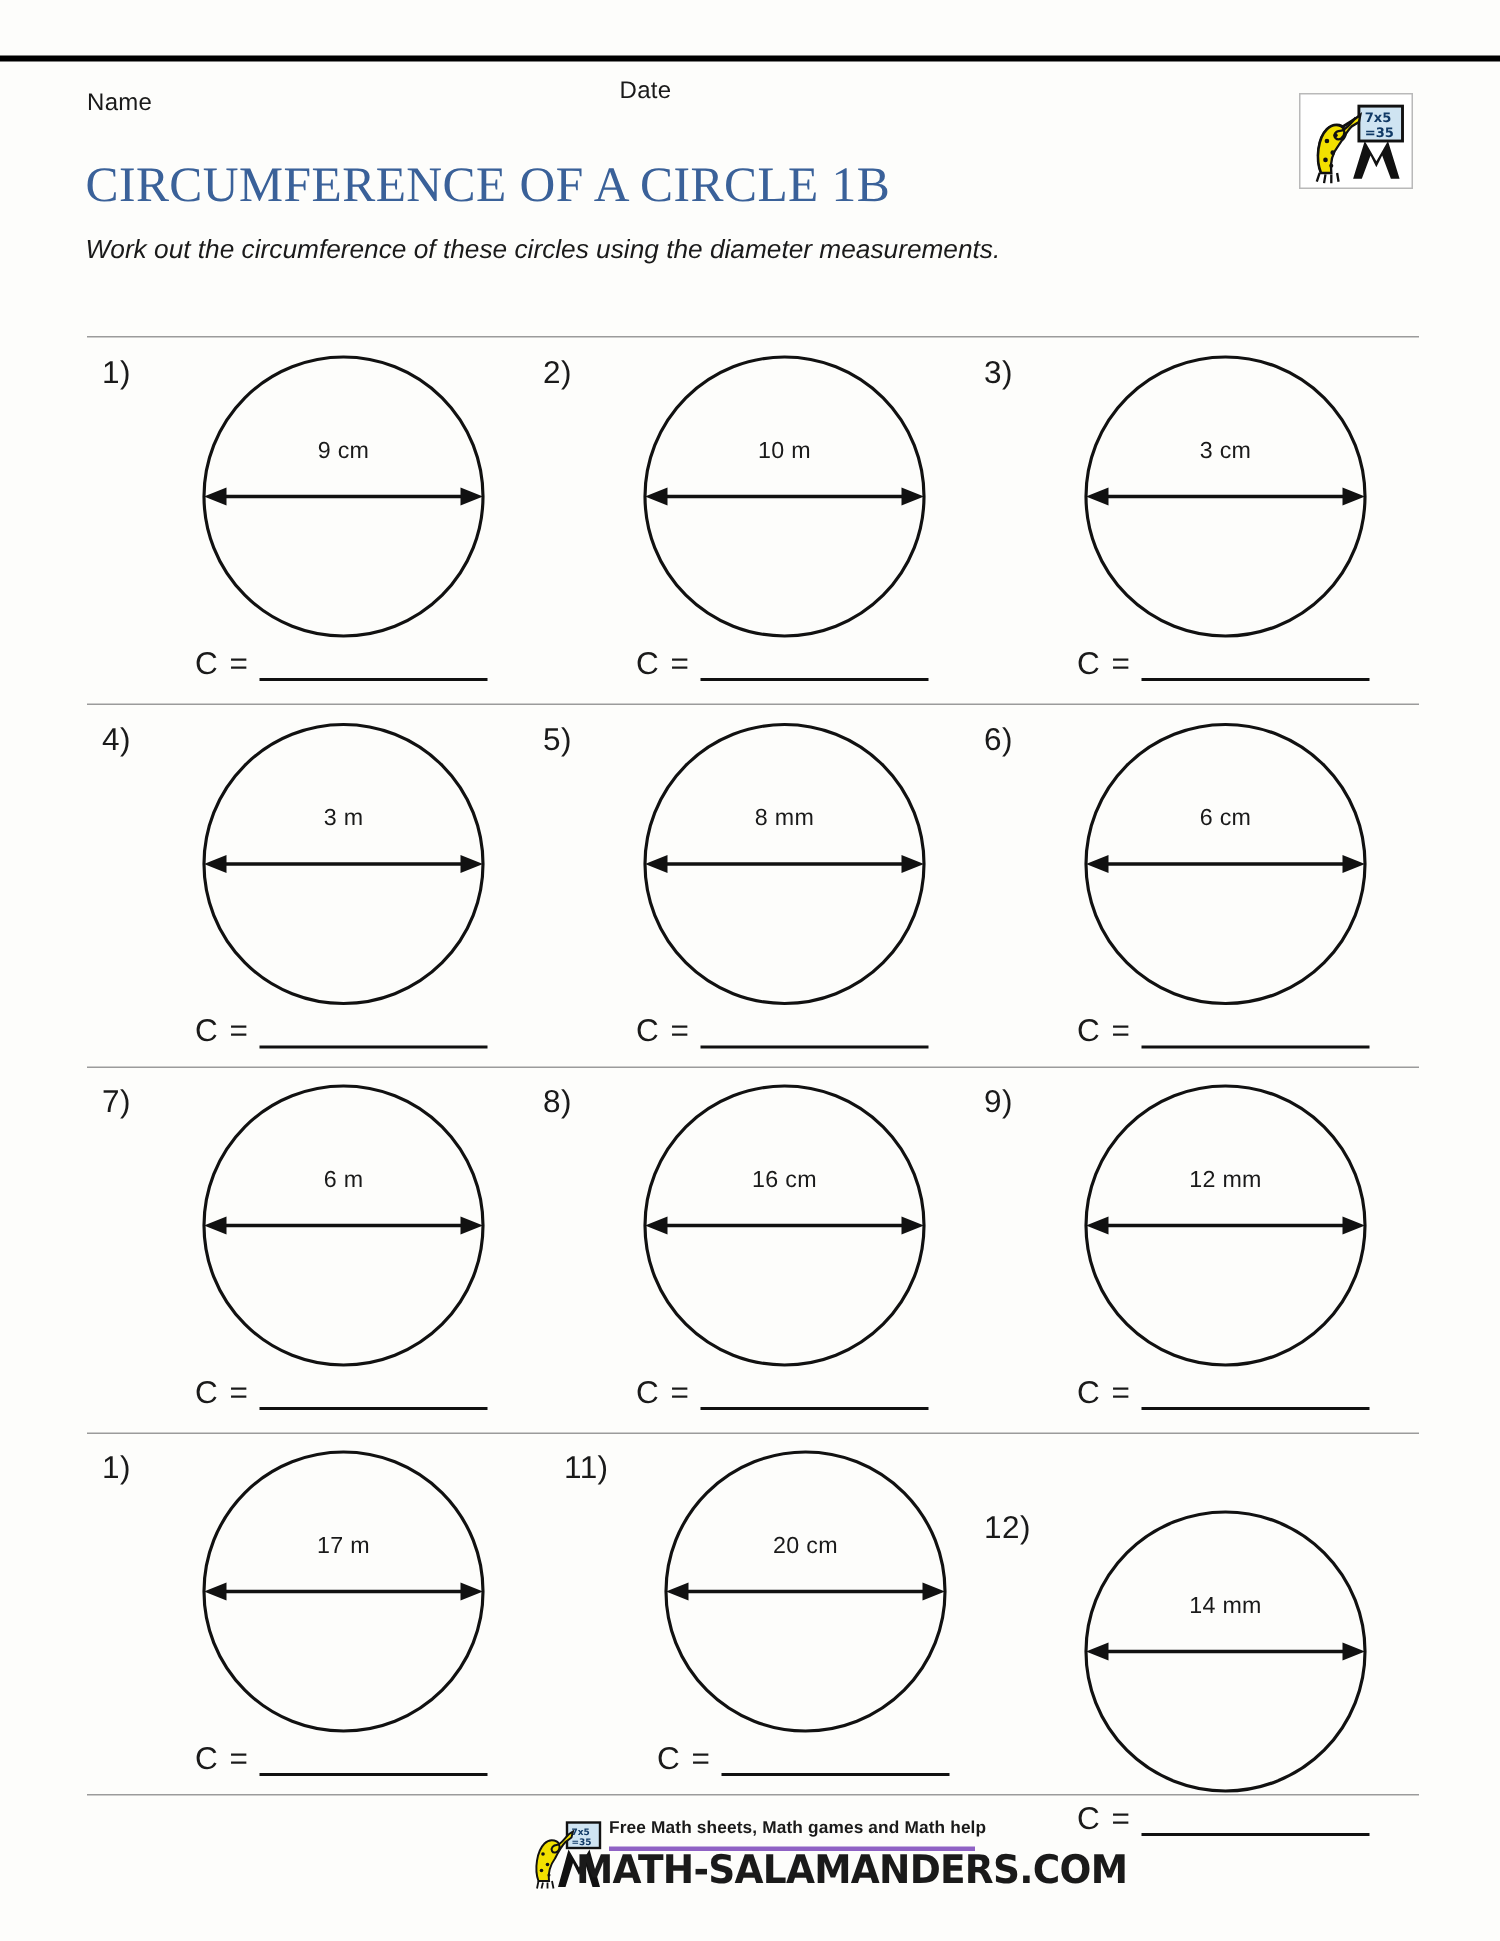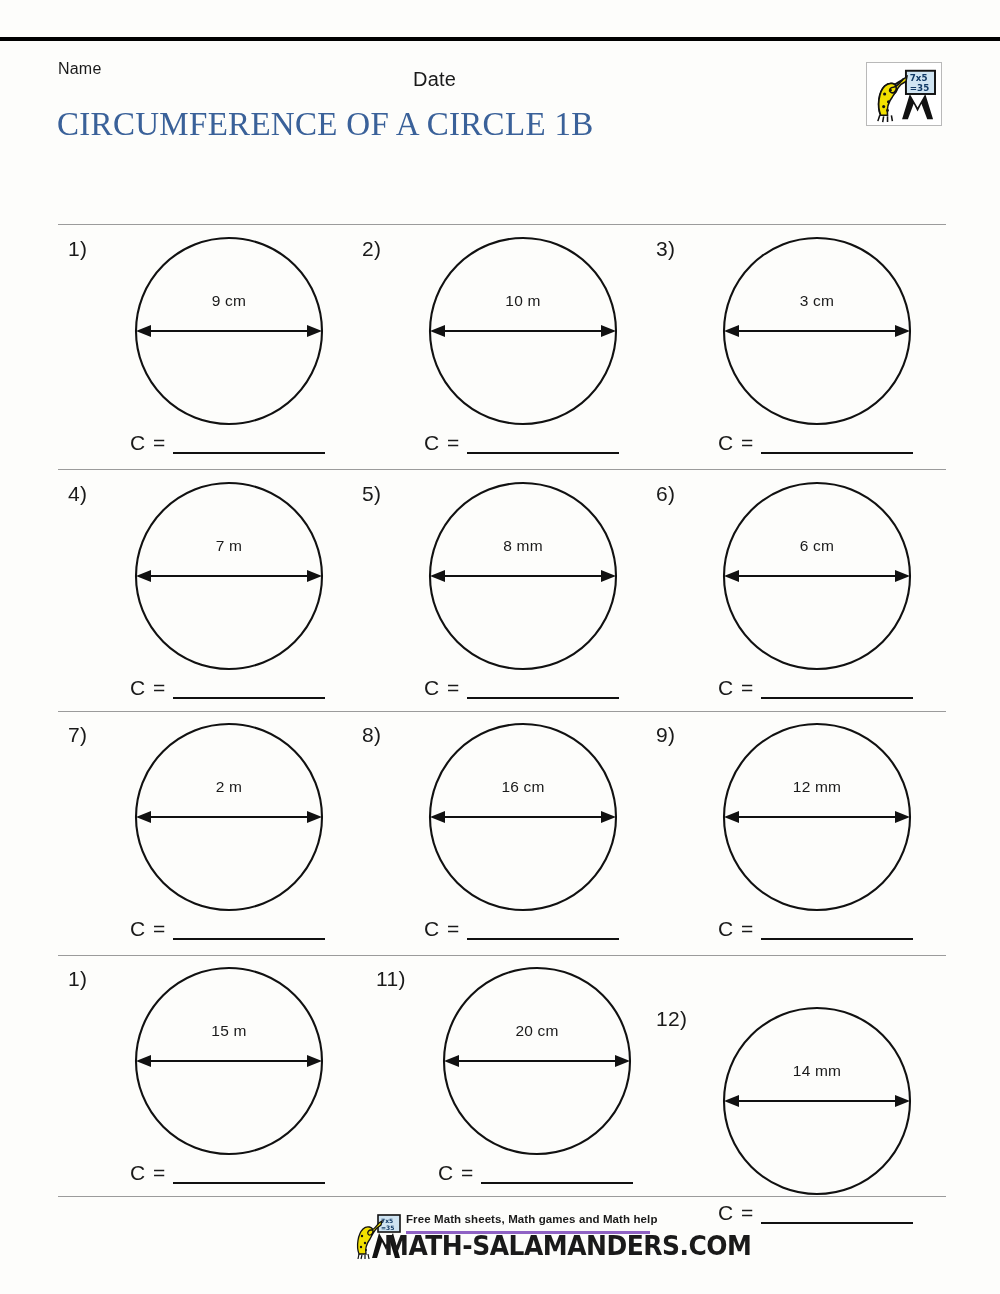--- a/index.html
+++ b/index.html
@@ -31,22 +31,22 @@
   .name-label {
     position: absolute;
     left: 58px;
     top: 60px;
     font-size: 16px;
     letter-spacing: .2px;
   }
   .date-label {
     position: absolute;
     left: 413px;
-    top: 68px;
-    font-size: 20px;
+    top: 52px;
+    font-size: 16px;
     letter-spacing: .2px;
   }
 
   .worksheet-title {
     position: absolute;
     left: 57px;
     top: 105px;
     font-family: "Liberation Serif", serif;
     font-size: 33px;
     line-height: 38px;
@@ -190,20 +190,21 @@
 <body>
 
 <div class="top-rule"></div>
 
 <div class="name-label">Name</div>
 <div class="date-label">Date</div>
 
 <div class="worksheet-title">CIRCUMFERENCE OF A CIRCLE 1B</div>
 
 <div class="instructions">
+  <div>Work out the circumference of these circles using the diameter measurements.</div>
 </div>
 
 <div class="logo-box">
   <svg viewBox="0 0 76 64" xmlns="http://www.w3.org/2000/svg">
 
     <rect x="40" y="8" width="30" height="24" fill="#cfe4f2" stroke="#111" stroke-width="2"></rect>
     <text x="44" y="19" font-family="DejaVu Sans, sans-serif" font-size="9" font-weight="bold" fill="#113a66">7x5</text>
     <text x="44" y="29" font-family="DejaVu Sans, sans-serif" font-size="9" font-weight="bold" fill="#113a66">=35</text>
 
     <path d="M36 58 L44 32 L52 46 L60 32 L68 58 L62 58 L56 42 L52 50 L48 42 L42 58 Z" fill="#111"></path>
@@ -289,21 +290,21 @@
       <div class="circle-wrap">
         <svg viewBox="0 0 190 190" xmlns="http://www.w3.org/2000/svg">
           <circle cx="95" cy="95" r="93" fill="none" stroke="#111" stroke-width="2.1"></circle>
           <g>
             <line x1="6" y1="95" x2="184" y2="95" stroke="#111" stroke-width="2.2"></line>
             <polygon points="2,95 17,89 17,101" fill="#111"></polygon>
             <polygon points="188,95 173,89 173,101" fill="#111"></polygon>
           </g>
         </svg>
       </div>
-      <div class="dim-label">7 m</div>
+      <div class="dim-label">3 m</div>
       <div class="answer-line">
         <span class="ceq">C =</span>
         <span class="blank"></span>
       </div>
     </div>
     <div class="qcell" style="left: 352px; top: 477px;">
       <div class="qnum">5)</div>
       <div class="circle-wrap">
         <svg viewBox="0 0 190 190" xmlns="http://www.w3.org/2000/svg">
           <circle cx="95" cy="95" r="93" fill="none" stroke="#111" stroke-width="2.1"></circle>
@@ -343,21 +344,21 @@
       <div class="circle-wrap">
         <svg viewBox="0 0 190 190" xmlns="http://www.w3.org/2000/svg">
           <circle cx="95" cy="95" r="93" fill="none" stroke="#111" stroke-width="2.1"></circle>
           <g>
             <line x1="6" y1="95" x2="184" y2="95" stroke="#111" stroke-width="2.2"></line>
             <polygon points="2,95 17,89 17,101" fill="#111"></polygon>
             <polygon points="188,95 173,89 173,101" fill="#111"></polygon>
           </g>
         </svg>
       </div>
-      <div class="dim-label">2 m</div>
+      <div class="dim-label">6 m</div>
       <div class="answer-line">
         <span class="ceq">C =</span>
         <span class="blank"></span>
       </div>
     </div>
     <div class="qcell" style="left: 352px; top: 718px;">
       <div class="qnum">8)</div>
       <div class="circle-wrap">
         <svg viewBox="0 0 190 190" xmlns="http://www.w3.org/2000/svg">
           <circle cx="95" cy="95" r="93" fill="none" stroke="#111" stroke-width="2.1"></circle>
@@ -397,21 +398,21 @@
       <div class="circle-wrap">
         <svg viewBox="0 0 190 190" xmlns="http://www.w3.org/2000/svg">
           <circle cx="95" cy="95" r="93" fill="none" stroke="#111" stroke-width="2.1"></circle>
           <g>
             <line x1="6" y1="95" x2="184" y2="95" stroke="#111" stroke-width="2.2"></line>
             <polygon points="2,95 17,89 17,101" fill="#111"></polygon>
             <polygon points="188,95 173,89 173,101" fill="#111"></polygon>
           </g>
         </svg>
       </div>
-      <div class="dim-label">15 m</div>
+      <div class="dim-label">17 m</div>
       <div class="answer-line">
         <span class="ceq">C =</span>
         <span class="blank"></span>
       </div>
     </div>
     <div class="qcell" style="left: 366px; top: 962px;">
       <div class="qnum">11)</div>
       <div class="circle-wrap">
         <svg viewBox="0 0 190 190" xmlns="http://www.w3.org/2000/svg">
           <circle cx="95" cy="95" r="93" fill="none" stroke="#111" stroke-width="2.1"></circle>

